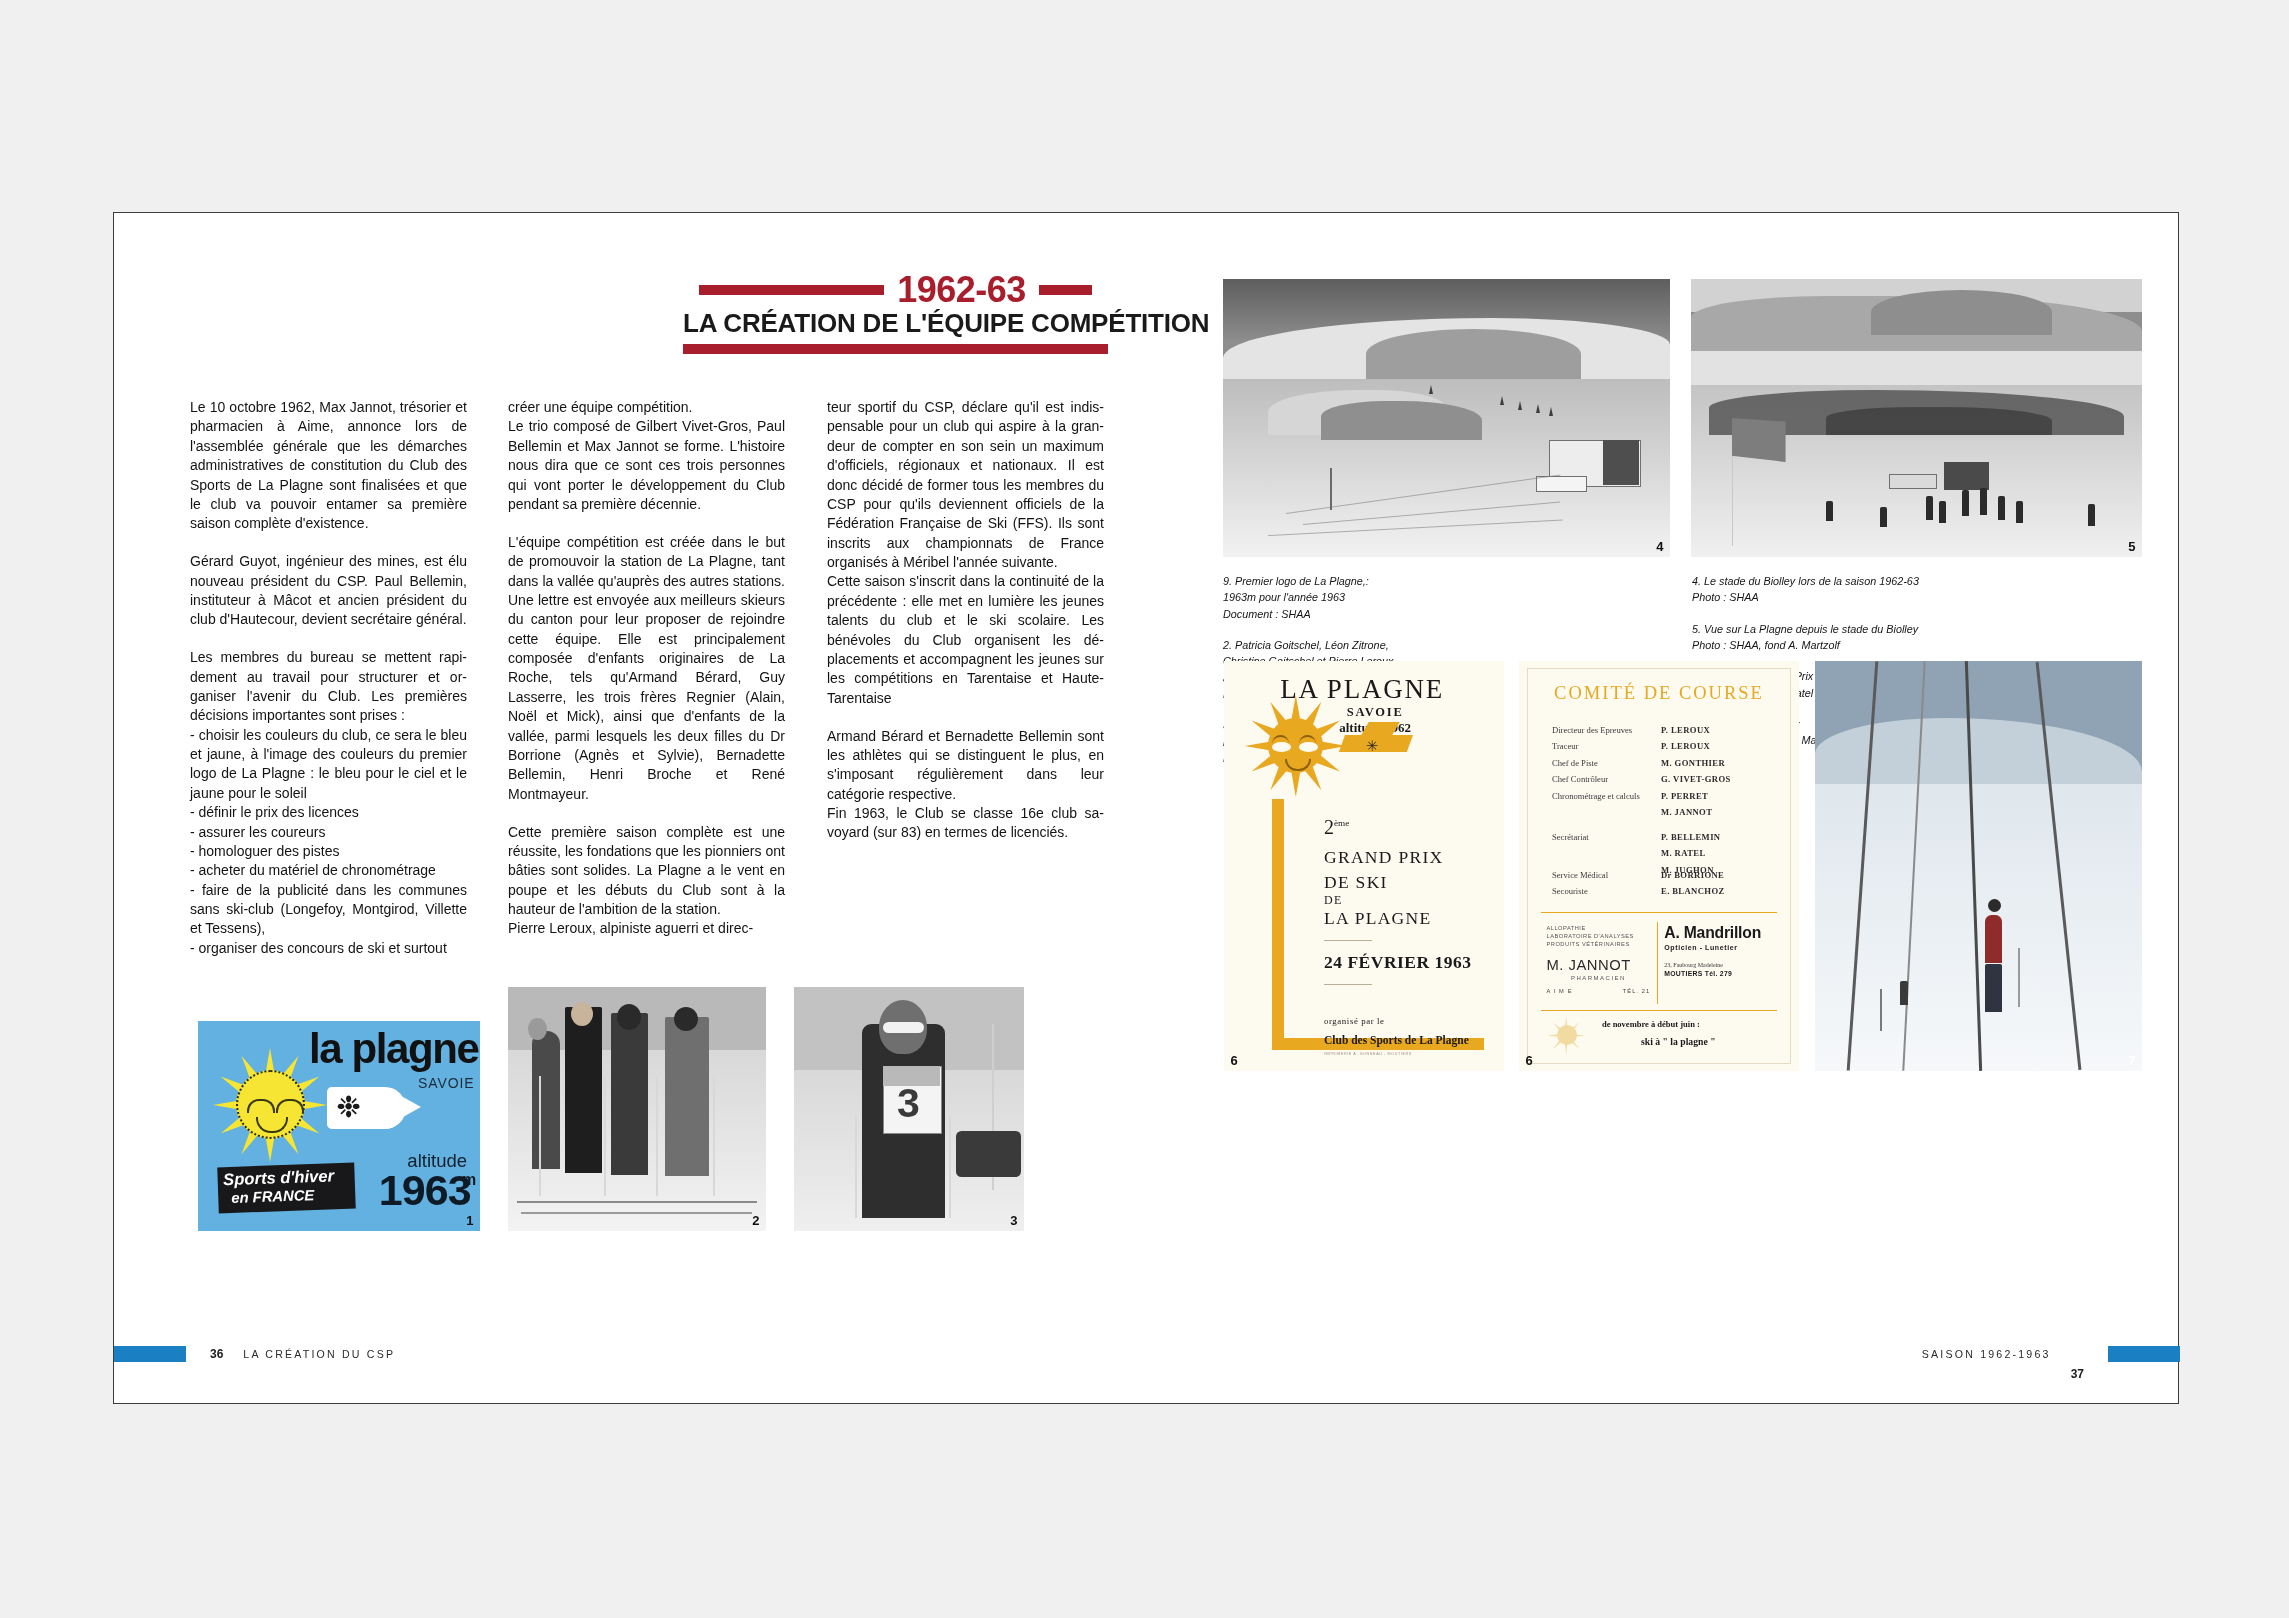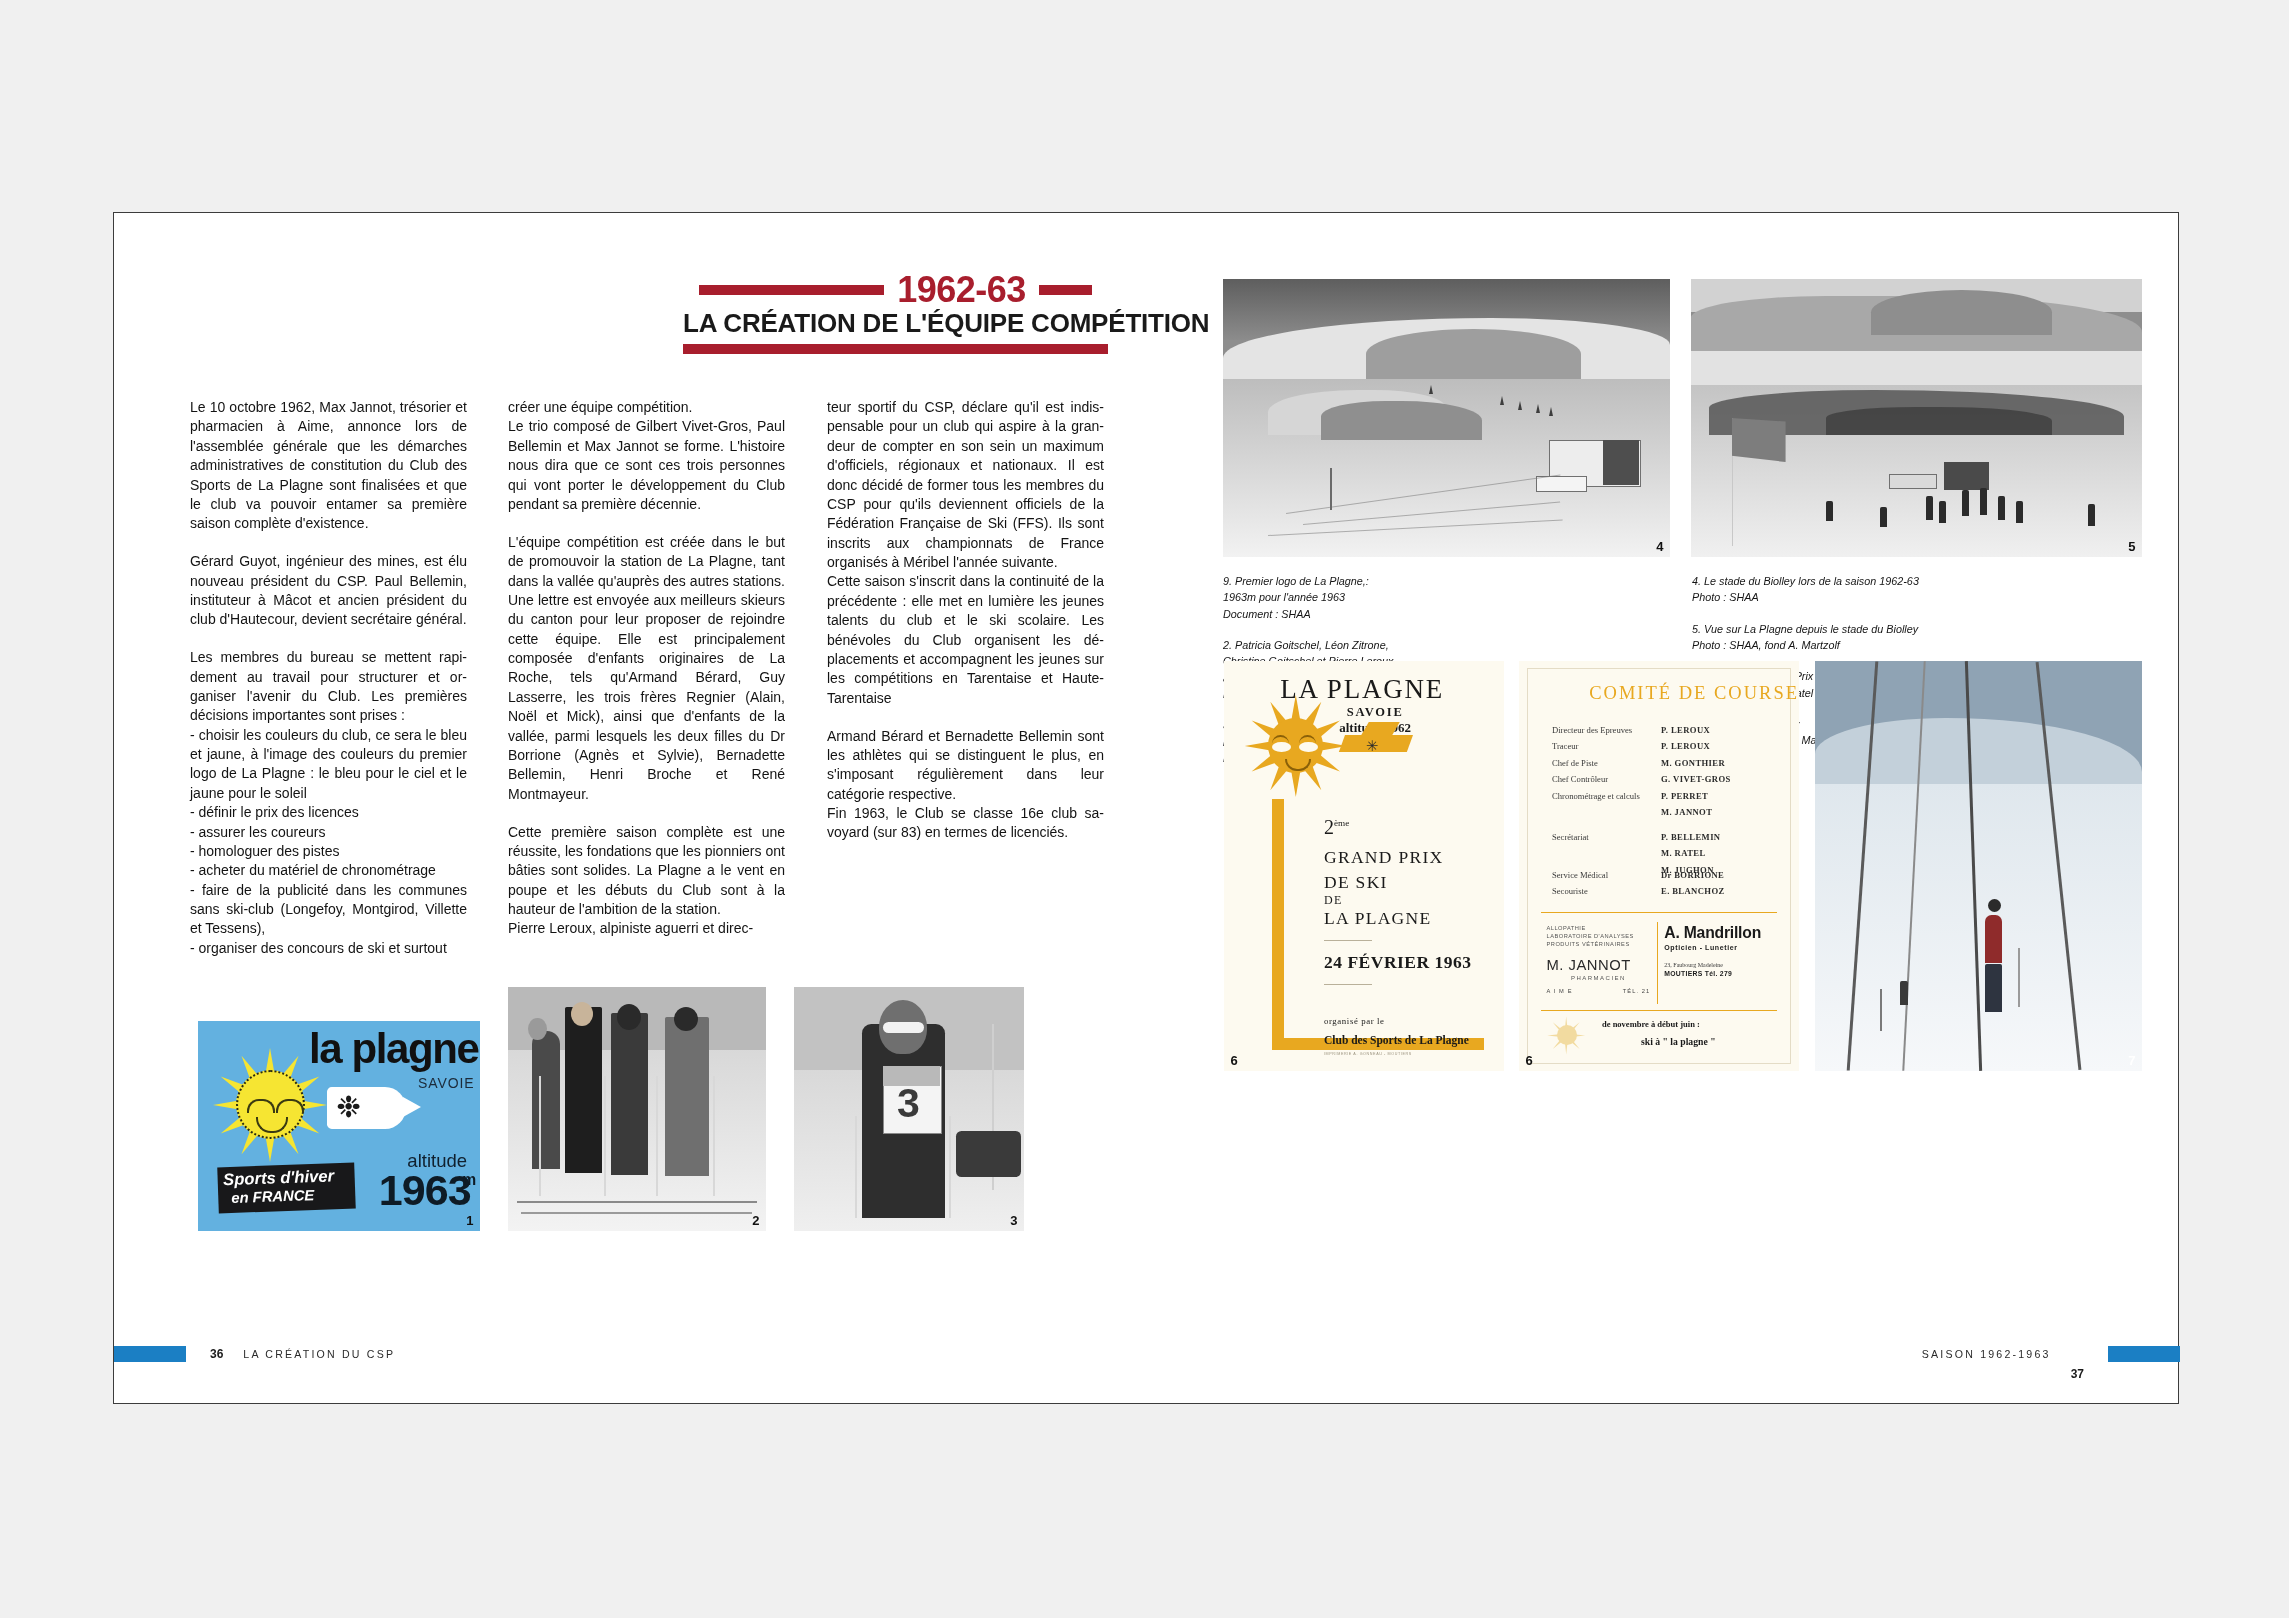--- a/index.html
+++ b/index.html
@@ -123,21 +123,21 @@
   .fl-de{font-size:12px;letter-spacing:1.3px;}
   .fl-lp{font-size:17.5px;letter-spacing:1.3px;}
   .fl-sep{margin:11px 0;width:48px;height:0.9px;background:#b9b09a;}
   .fl-date{font-size:17.5px;font-weight:bold;letter-spacing:0.5px;}
   .fl-org{margin-top:31px;font-size:8.8px;letter-spacing:0.6px;}
   .fl-club{margin-top:8.3px;font-size:11.5px;font-weight:bold;}
   .fl-printer{position:absolute;left:100px;top:391px;font-size:3.7px;color:#9a927e;letter-spacing:0.6px;}
 
   
   .cd-frame{position:absolute;left:8.3px;top:7.4px;right:8.3px;bottom:7.4px;border:0.9px solid #e4dcc6;}
-  .cd-title{position:absolute;left:0;right:0;top:22px;text-align:right;font-family:"Liberation Serif",serif;font-size:18.5px;letter-spacing:2px;color:#e8a820;}
+  .cd-title{position:absolute;left:0;right:0;top:22px;text-align:center;font-family:"Liberation Serif",serif;font-size:18.5px;letter-spacing:2px;color:#e8a820;}
   .cd-list{position:absolute;left:33px;top:65px;right:16.6px;font-family:"Liberation Serif",serif;font-size:8.6px;color:#2a2a2a;}
   .cd-row{display:flex;margin-bottom:7px;line-height:1.1;}
   .cd-role{width:109px;color:#3a3a3a;}
   .cd-name{font-weight:bold;letter-spacing:0.4px;}
   .cd-gap{height:8.3px;}
   .cd-list2{position:absolute;left:33px;top:210px;right:16.6px;font-family:"Liberation Serif",serif;font-size:8.6px;color:#2a2a2a;}
   .cd-hr{position:absolute;left:22px;right:22px;height:1.4px;background:#e8a820;}
   .cd-ads{position:absolute;left:22px;right:22px;top:257px;height:90px;}
   .cd-vr{position:absolute;left:49%;top:3.7px;bottom:3.7px;width:1.4px;background:#e8a820;}
   .ad-l{position:absolute;left:5.5px;top:5.5px;width:44%;font-family:"Liberation Sans",sans-serif;color:#2a2a2a;}

